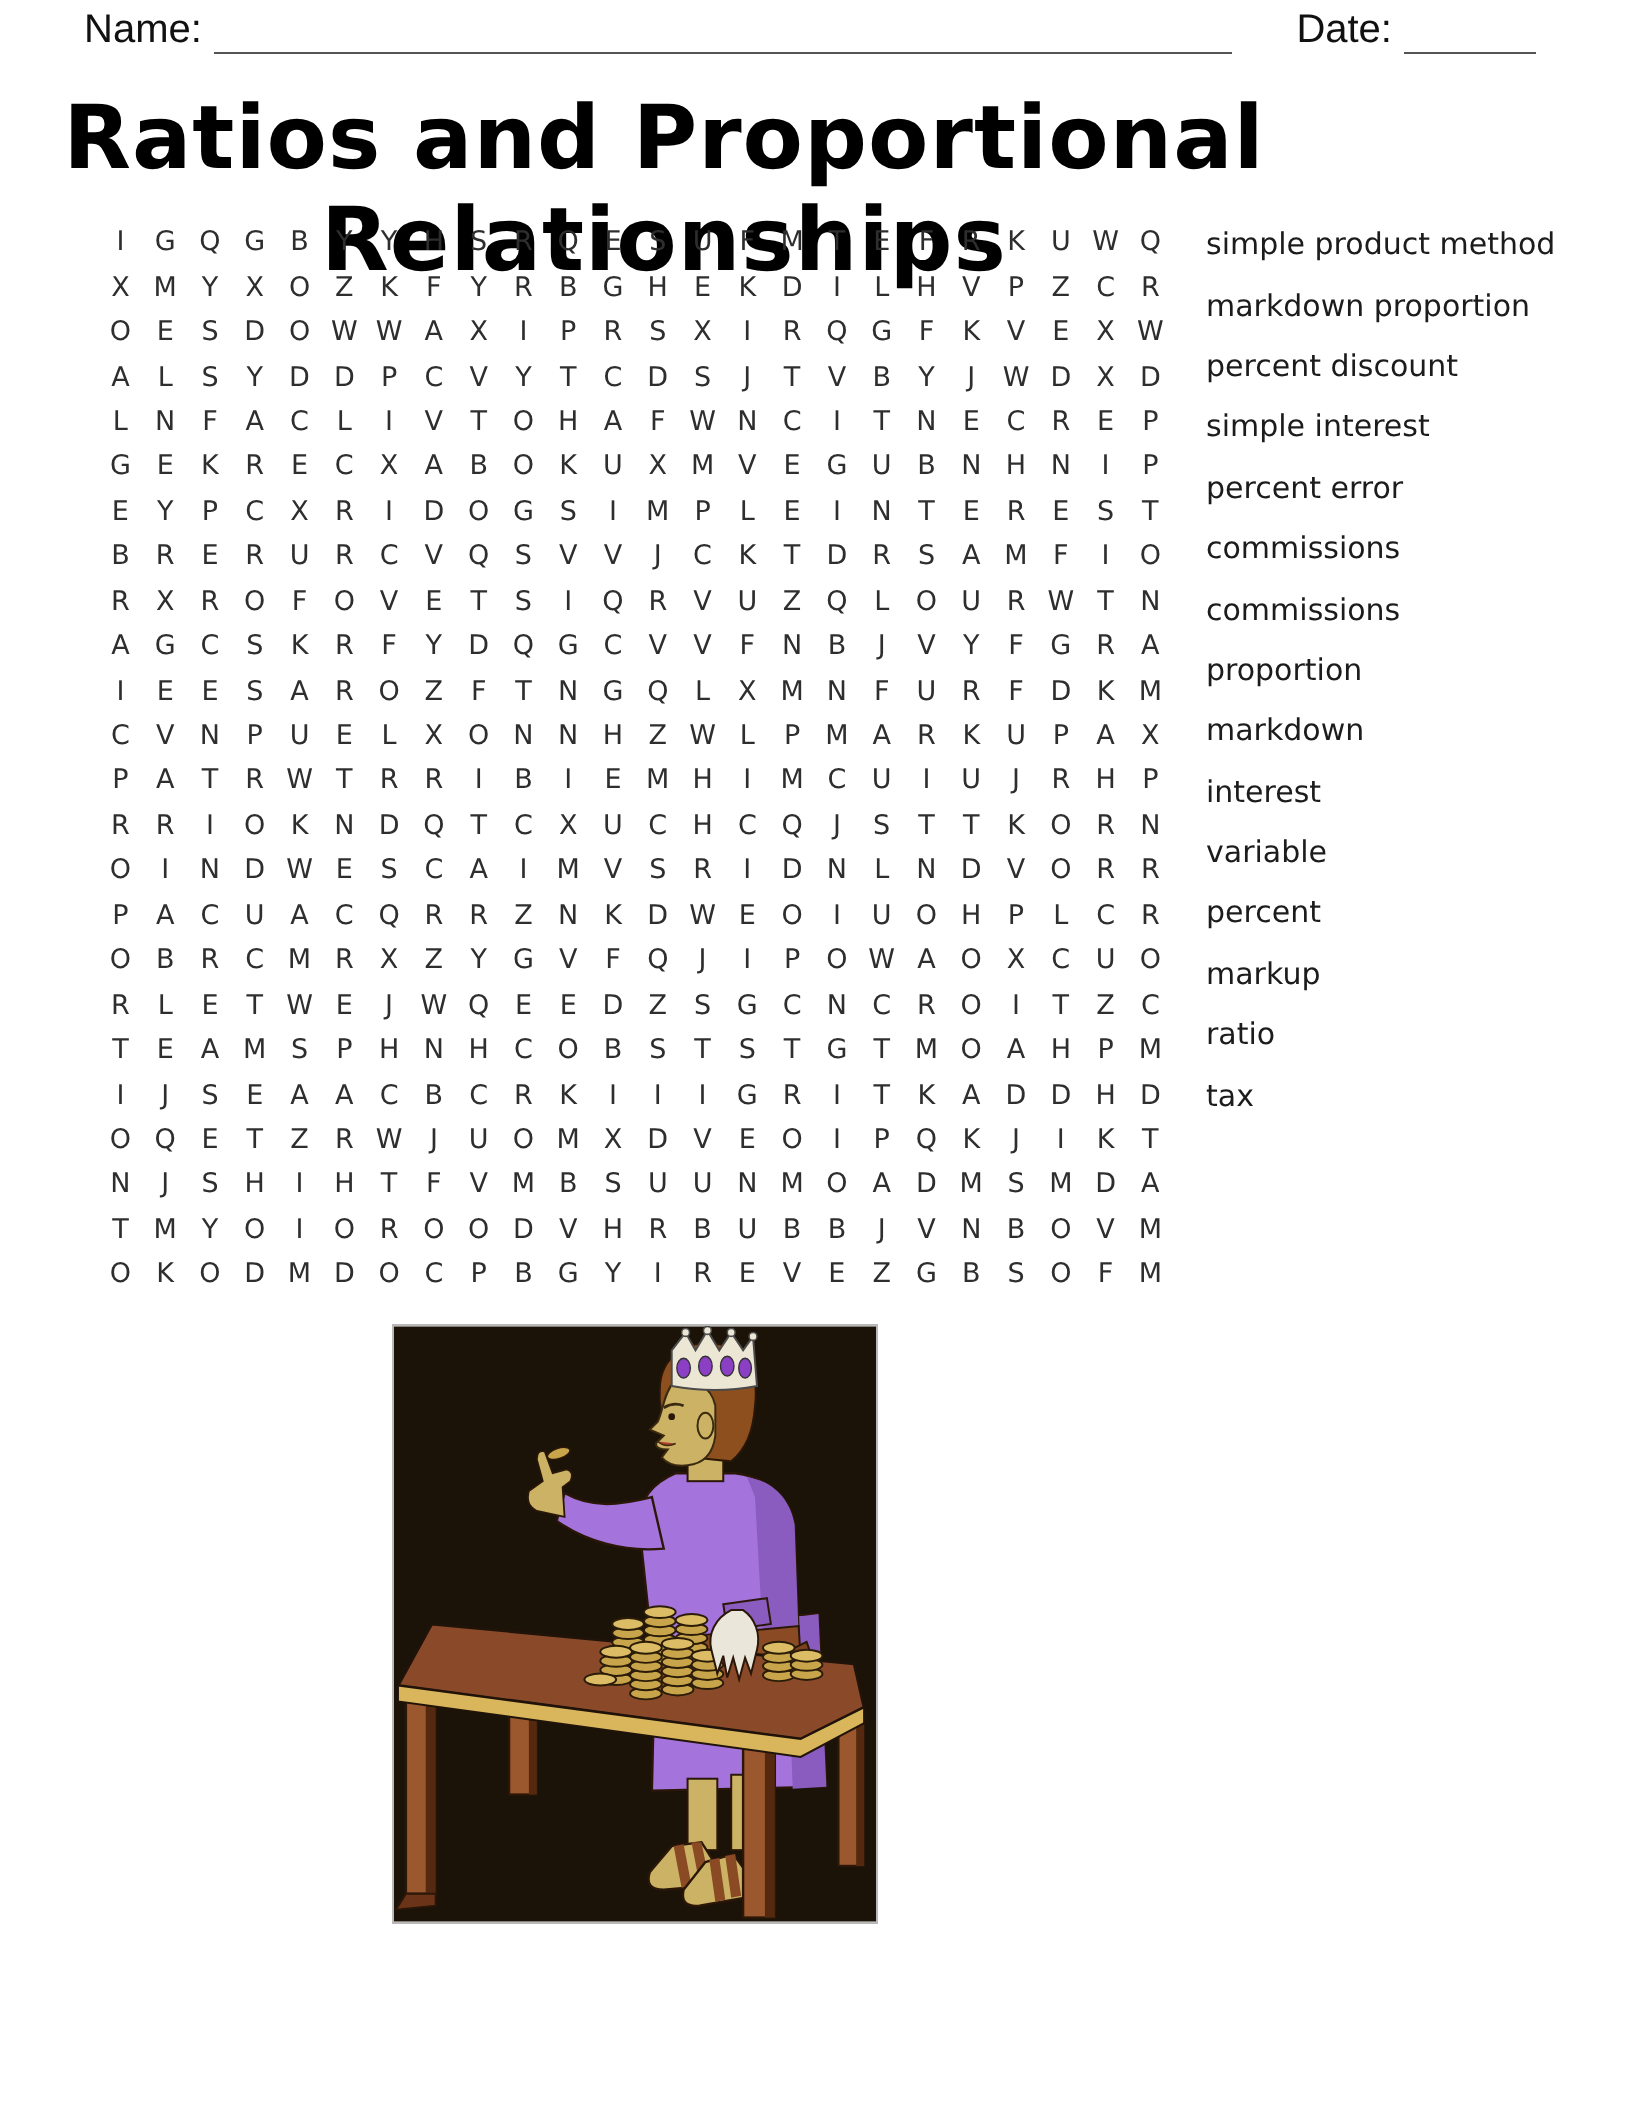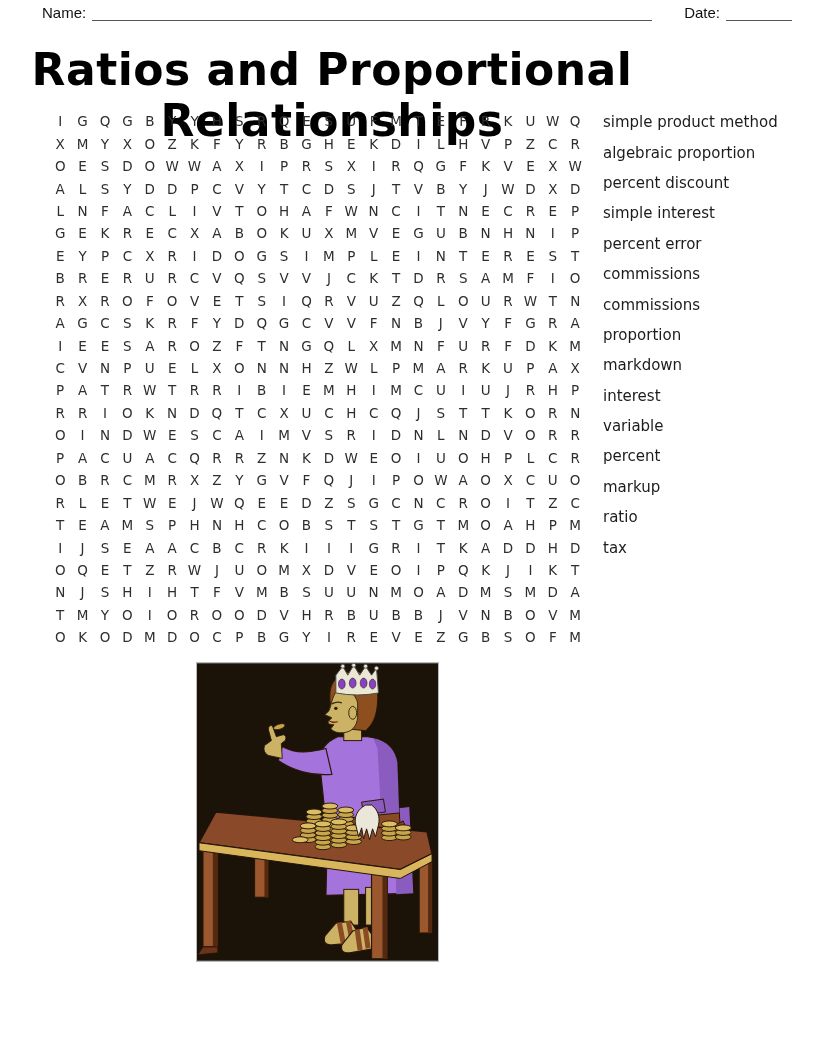--- a/index.html
+++ b/index.html
@@ -2,23 +2,23 @@
 <html style="--background: #1b1208; --robe: #a573dc; --robe_shadow: #8a5cbf; --skin: #ccb264; --hair: #8e4f1f; --crown: #ece6d4; --jewel: #8b3fc4; --table: #8a4a2a; --table_edge: #d9b65c; --leg: #9b572e; --coin: #c8a44a; --coin_top: #dcbd66; --hand: #eae6da; --belt: #8a4a24;"><head>
 <meta charset="utf-8">
 <style>
   * { margin:0; padding:0; box-sizing:border-box; }
   html,body { background:#ffffff; }
   body { width:816px; height:1056px; font-family:"DejaVu Sans",sans-serif; }
   .page { position:relative; width:816px; height:1056px; background:#fff; overflow:hidden; }
 
   
   .header-row {
-    position:absolute; top:4px; left:42px; right:24px;
+    position:absolute; top:4px; left:42px; right:48px;
     display:flex; align-items:flex-end; gap:6px;
-    font-family:"Liberation Sans",sans-serif; font-size:15px; color:#111;
+    font-family:"Liberation Sans",sans-serif; font-size:20px; color:#111;
   }
   .blank-line { border-bottom:1.5px solid #555; height:17px; }
   .name-line { flex:1; margin-right:26px; }
   .date-line { width:66px; }
 
   
   .title {
     position:absolute; top:44px; left:0; width:664px;
     text-align:center; font-size:44px; font-weight:600; color:#000;
     letter-spacing:0.5px;
@@ -698,21 +698,21 @@
         <span class="grid-cell">B</span>
         <span class="grid-cell">S</span>
         <span class="grid-cell">O</span>
         <span class="grid-cell">F</span>
         <span class="grid-cell">M</span>
       </div>
     </div>
 
   <div class="word-list">
       <div class="word-item">simple product method</div>
-      <div class="word-item">algebraic proportion</div>
+      <div class="word-item">markdown proportion</div>
       <div class="word-item">percent discount</div>
       <div class="word-item">simple interest</div>
       <div class="word-item">percent error</div>
       <div class="word-item">commissions</div>
       <div class="word-item">commissions</div>
       <div class="word-item">proportion</div>
       <div class="word-item">markdown</div>
       <div class="word-item">interest</div>
       <div class="word-item">variable</div>
       <div class="word-item">percent</div>

